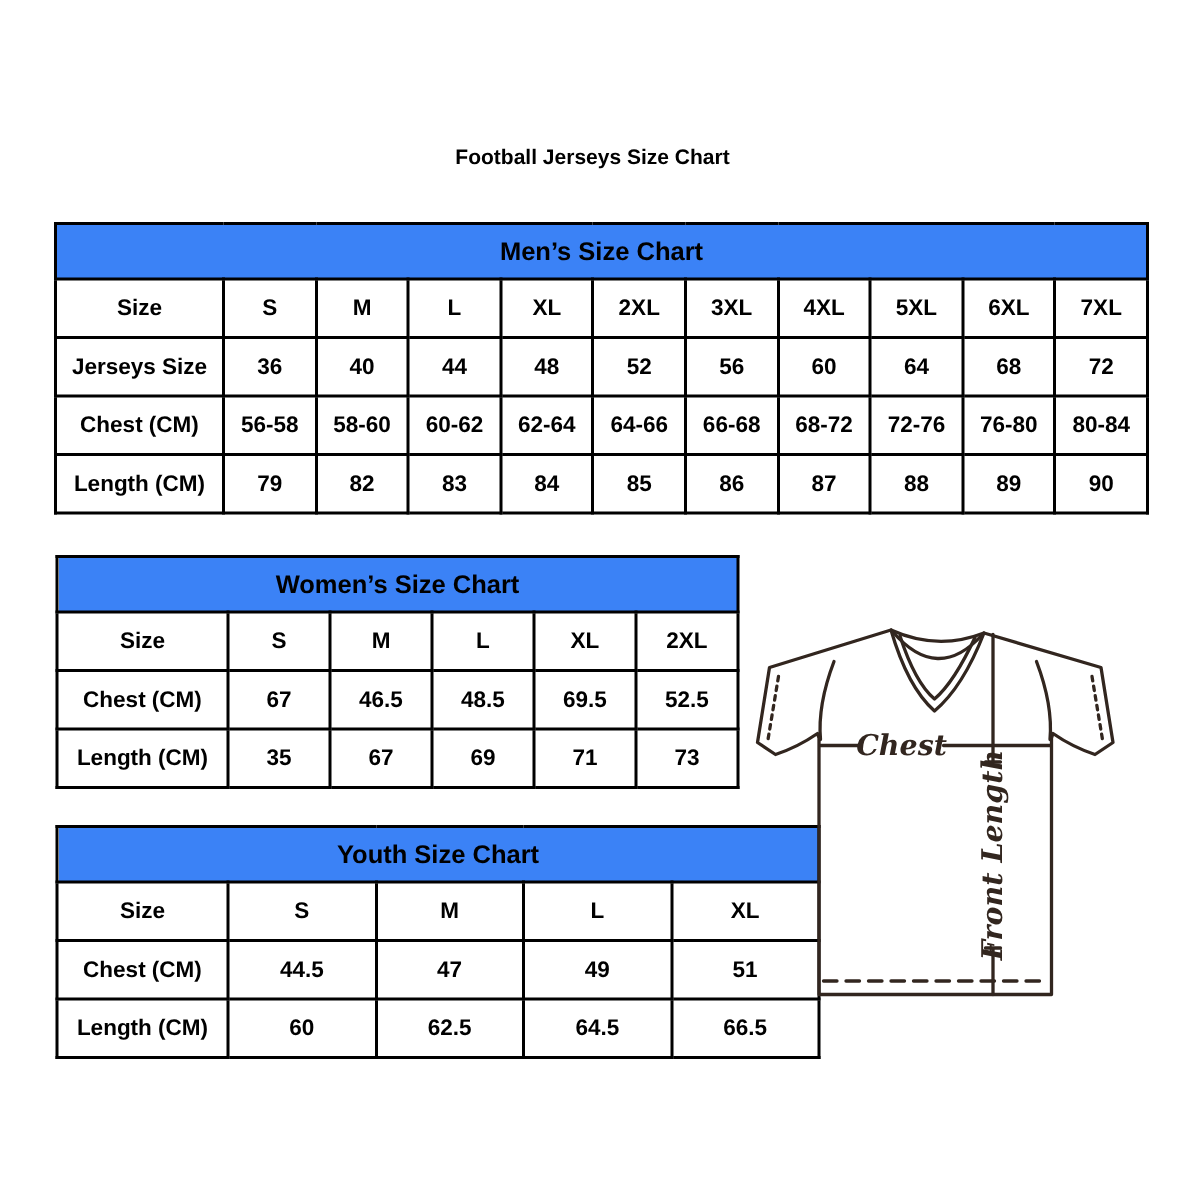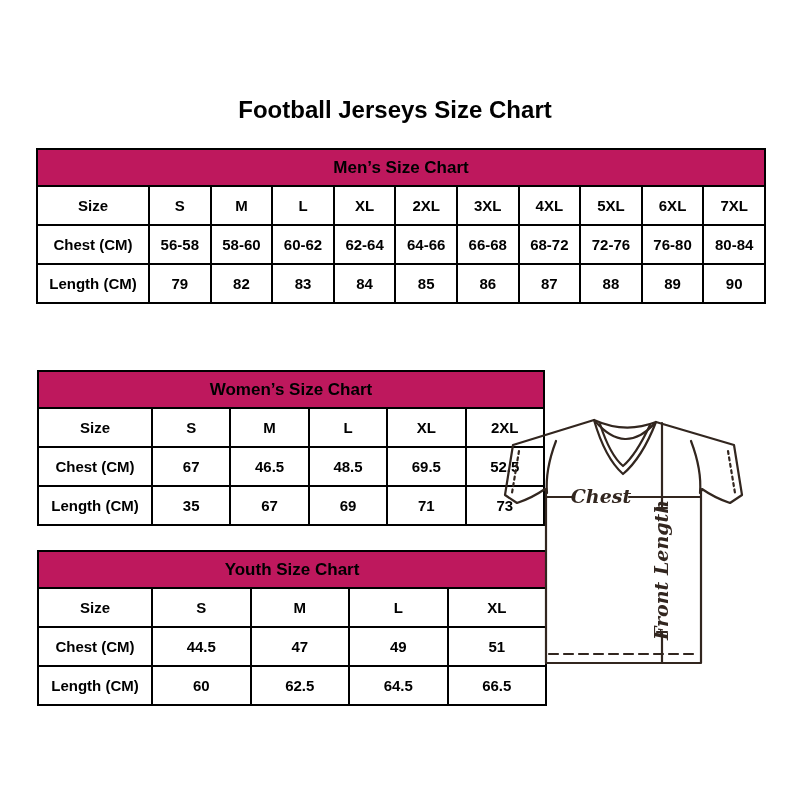--- a/index.html
+++ b/index.html
@@ -14,48 +14,48 @@
     font-family: "Liberation Sans", sans-serif;
     font-weight: bold;
     color: #000000;
   }
   .page-title {
     position: absolute;
     top: 96px;
     left: 0;
     width: 790px;
     text-align: center;
-    font-size: 24px;
+    font-size: 14px;
     font-weight: bold;
   }
   table.size-table {
     position: absolute;
     border-collapse: collapse;
     table-layout: fixed;
     background: #ffffff;
   }
   .size-table th, .size-table td {
     border: 2px solid #000000;
     text-align: center;
     vertical-align: middle;
     padding: 0;
     overflow: hidden;
   }
   .size-table th.tbl-head {
-    background: #be185d;
+    background: #3b82f6;
     font-size: 17px;
     height: 35px;
     margin-left: 41px;
   }
   .size-table td {
     font-size: 15px;
     height: 37px;
   }
   #men-table   { left: 36px; top: 148px; width: 730px; }
-  #women-table { left: 37px; top: 370px; width: 508px; }
+  #women-table { left: 37px; top: 370px; width: 456px; }
   #youth-table { left: 37px; top: 550px; width: 510px; }
   .jersey-wrap {
     position: absolute;
     left: 487px;
     top: 410px;
     width: 266px;
     height: 260px;
   }
   .measure-text {
     font-family: "DejaVu Serif", serif;
@@ -96,20 +96,33 @@
       <td>L</td>
       <td>XL</td>
       <td>2XL</td>
       <td>3XL</td>
       <td>4XL</td>
       <td>5XL</td>
       <td>6XL</td>
       <td>7XL</td>
     </tr>
     <tr>
+      <td>Jerseys Size</td>
+      <td>36</td>
+      <td>40</td>
+      <td>44</td>
+      <td>48</td>
+      <td>52</td>
+      <td>56</td>
+      <td>60</td>
+      <td>64</td>
+      <td>68</td>
+      <td>72</td>
+    </tr>
+    <tr>
       <td>Chest (CM)</td>
       <td>56-58</td>
       <td>58-60</td>
       <td>60-62</td>
       <td>62-64</td>
       <td>64-66</td>
       <td>66-68</td>
       <td>68-72</td>
       <td>72-76</td>
       <td>76-80</td>

